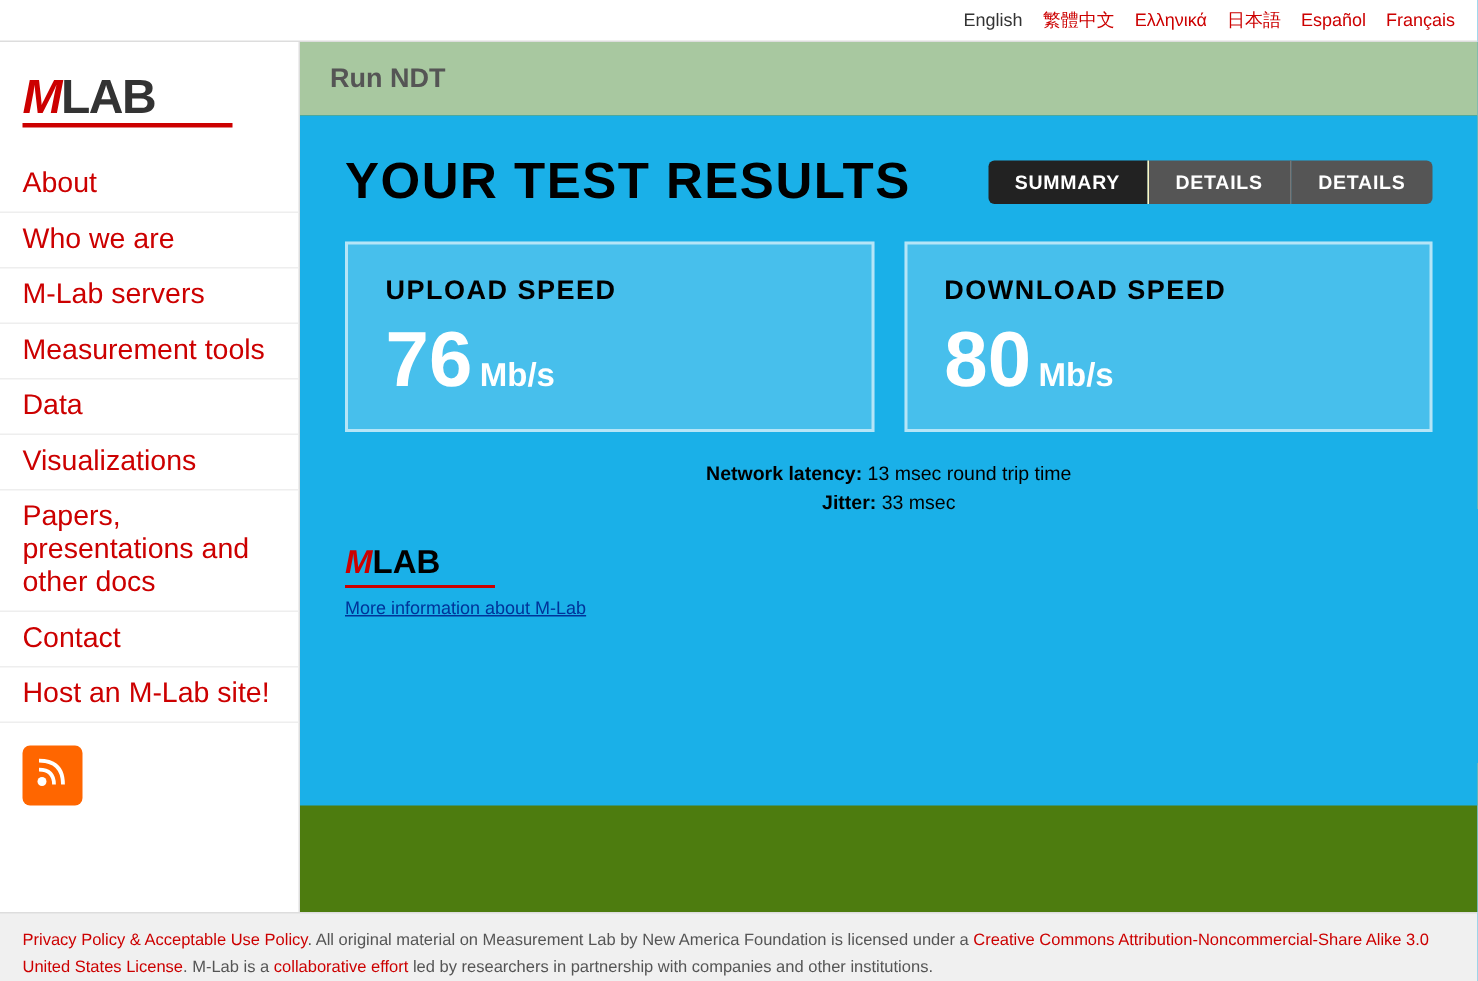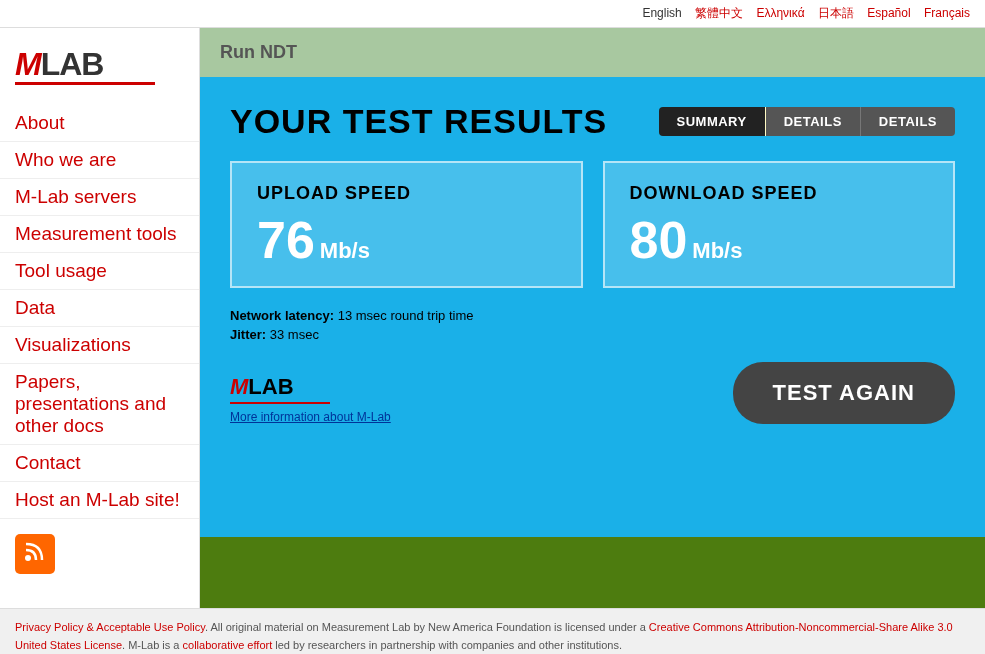--- a/index.html
+++ b/index.html
@@ -171,21 +171,21 @@
       color: #fff;
       margin-left: 5px;
     }
 
     
     #network-info {
       font-size: 13px;
       color: #000;
       margin-bottom: 20px;
     }
-    #network-info p { margin-bottom: 4px; }
+    #network-info p { margin-bottom: 4px; text-align: center; }
     #network-info strong { font-weight: bold; }
 
     
     #bottom-row {
       display: flex;
       align-items: flex-end;
       justify-content: space-between;
     }
     #mlab-logo-bottom {
       display: flex;
@@ -252,21 +252,20 @@
       <div class="logo-text">
         <span class="logo-m">M</span><span class="logo-lab">LAB</span>
       </div>
       <div class="logo-underline"></div>
     </div>
     <nav>
       <a>About</a>
       <a>Who we are</a>
       <a>M-Lab servers</a>
       <a>Measurement tools</a>
-      <a>Tool usage</a>
       <a>Data</a>
       <a>Visualizations</a>
       <a>Papers, presentations and other docs</a>
       <a>Contact</a>
       <a>Host an M-Lab site!</a>
     </nav>
     <div class="rss-icon">
       <div class="rss-circle">
         <span class="rss-symbol"><svg width="22" height="22" viewBox="0 0 22 22" fill="white">
   <circle cx="4" cy="18" r="3" fill="white"></circle>
@@ -315,21 +314,20 @@
       </div>
 
       <div id="bottom-row">
         <div id="mlab-logo-bottom">
           <div class="mlab-logo-small">
             <span class="m">M</span><span>LAB</span>
           </div>
           <div class="mlab-underline"></div>
           <a id="more-info-link">More information about M-Lab</a>
         </div>
-        <button id="test-again-btn">TEST AGAIN</button>
       </div>
 
     </div>
   </div>
 </div>
 
 <div id="footer">
   <span>
     <a>Privacy Policy &amp; Acceptable Use Policy</a><span>. All original material on Measurement Lab by New America Foundation is licensed under a </span><a>Creative Commons Attribution-Noncommercial-Share Alike 3.0 United States License</a><span>. M-Lab is a </span><a>collaborative effort</a><span> led by researchers in partnership with companies and other institutions.</span>
   </span>

